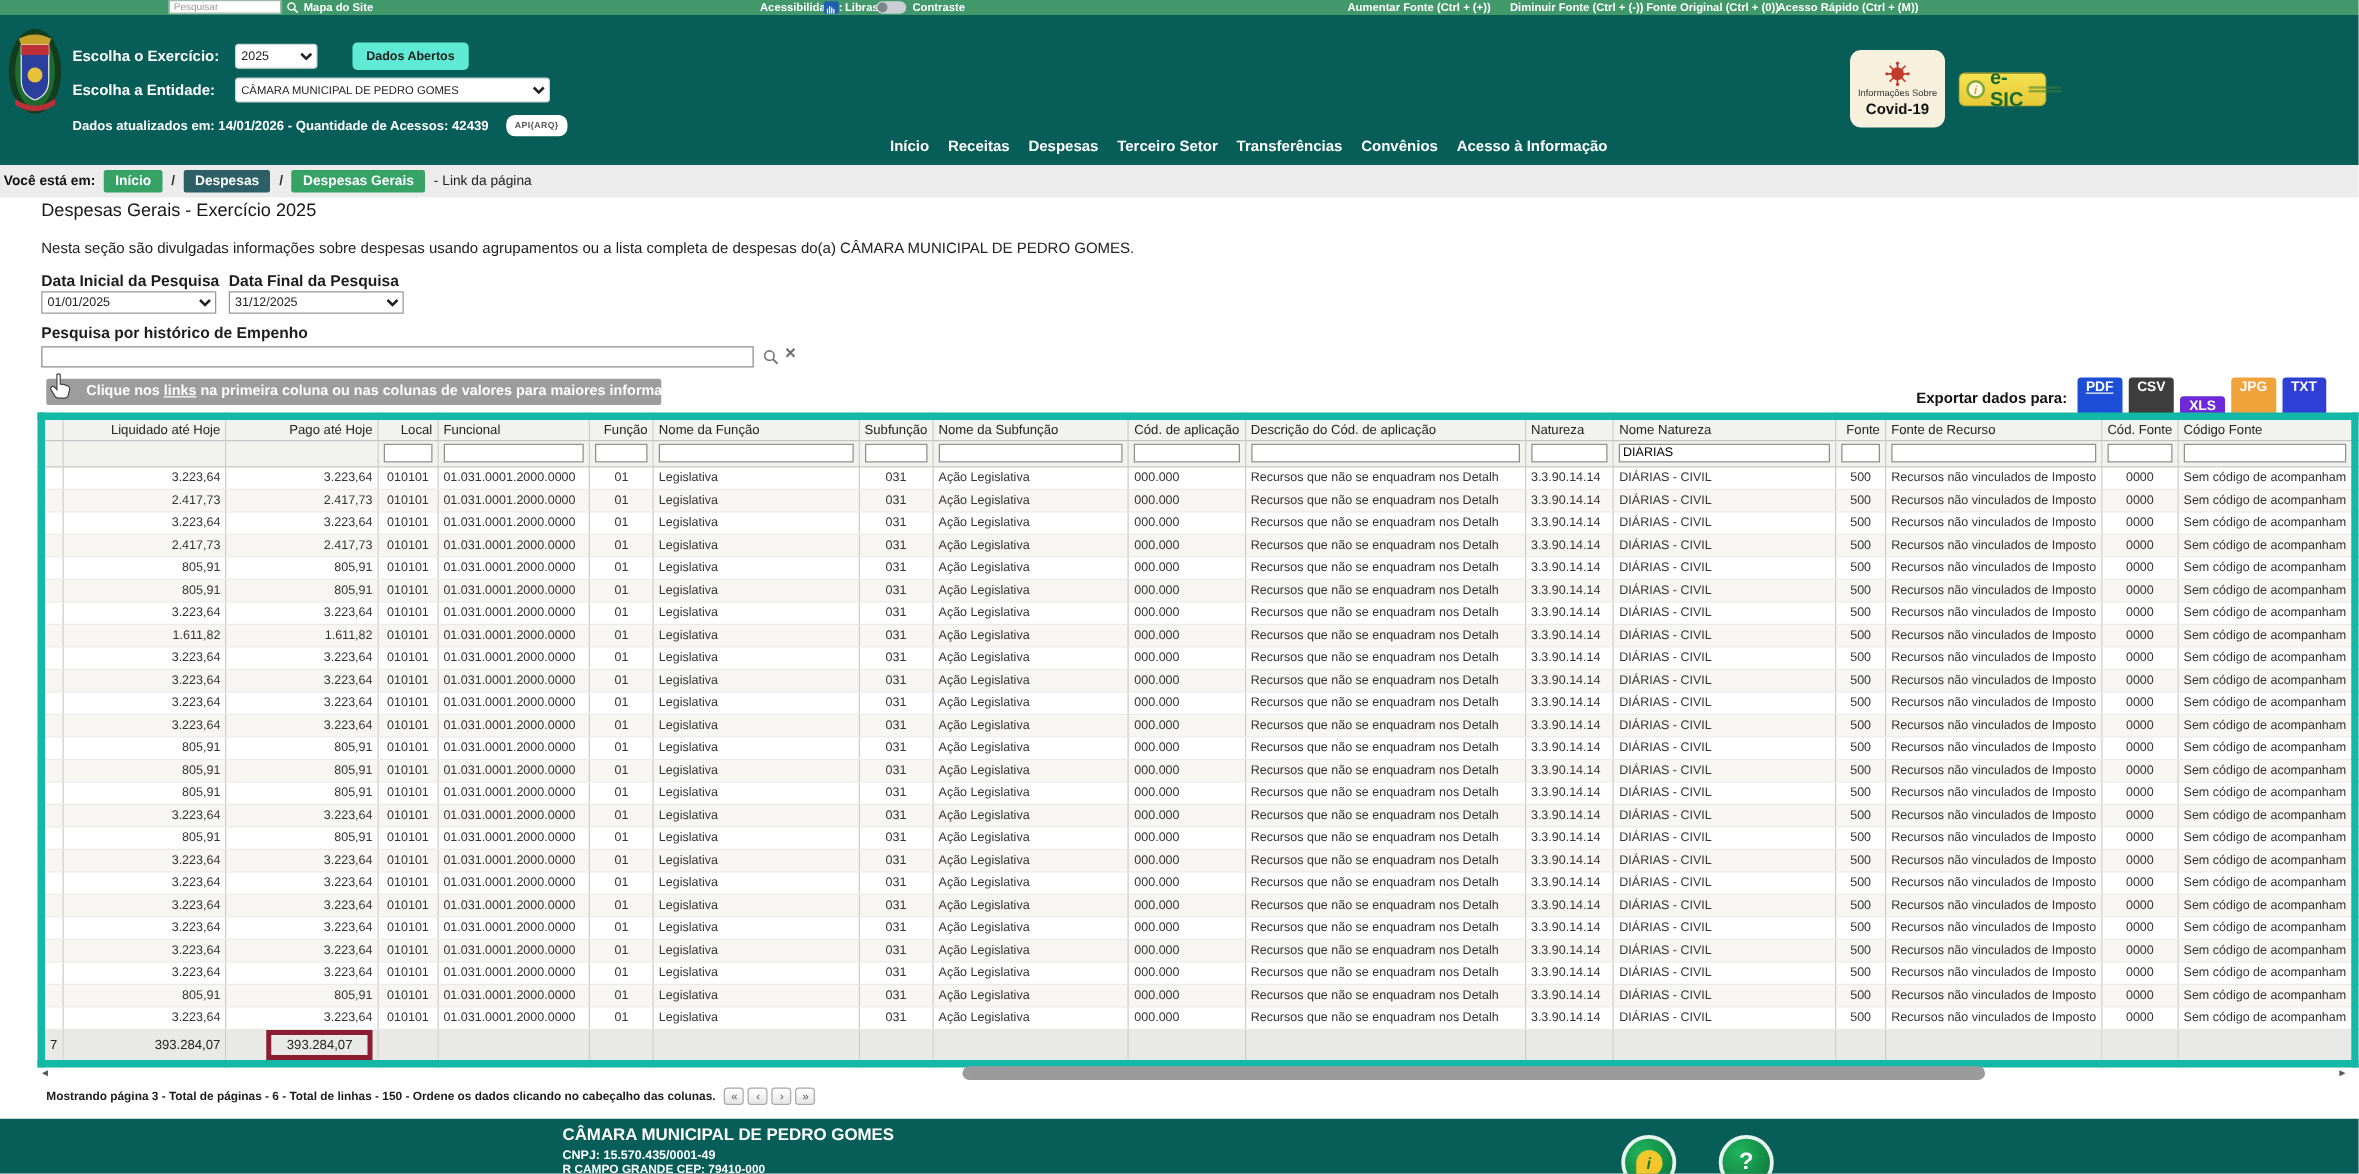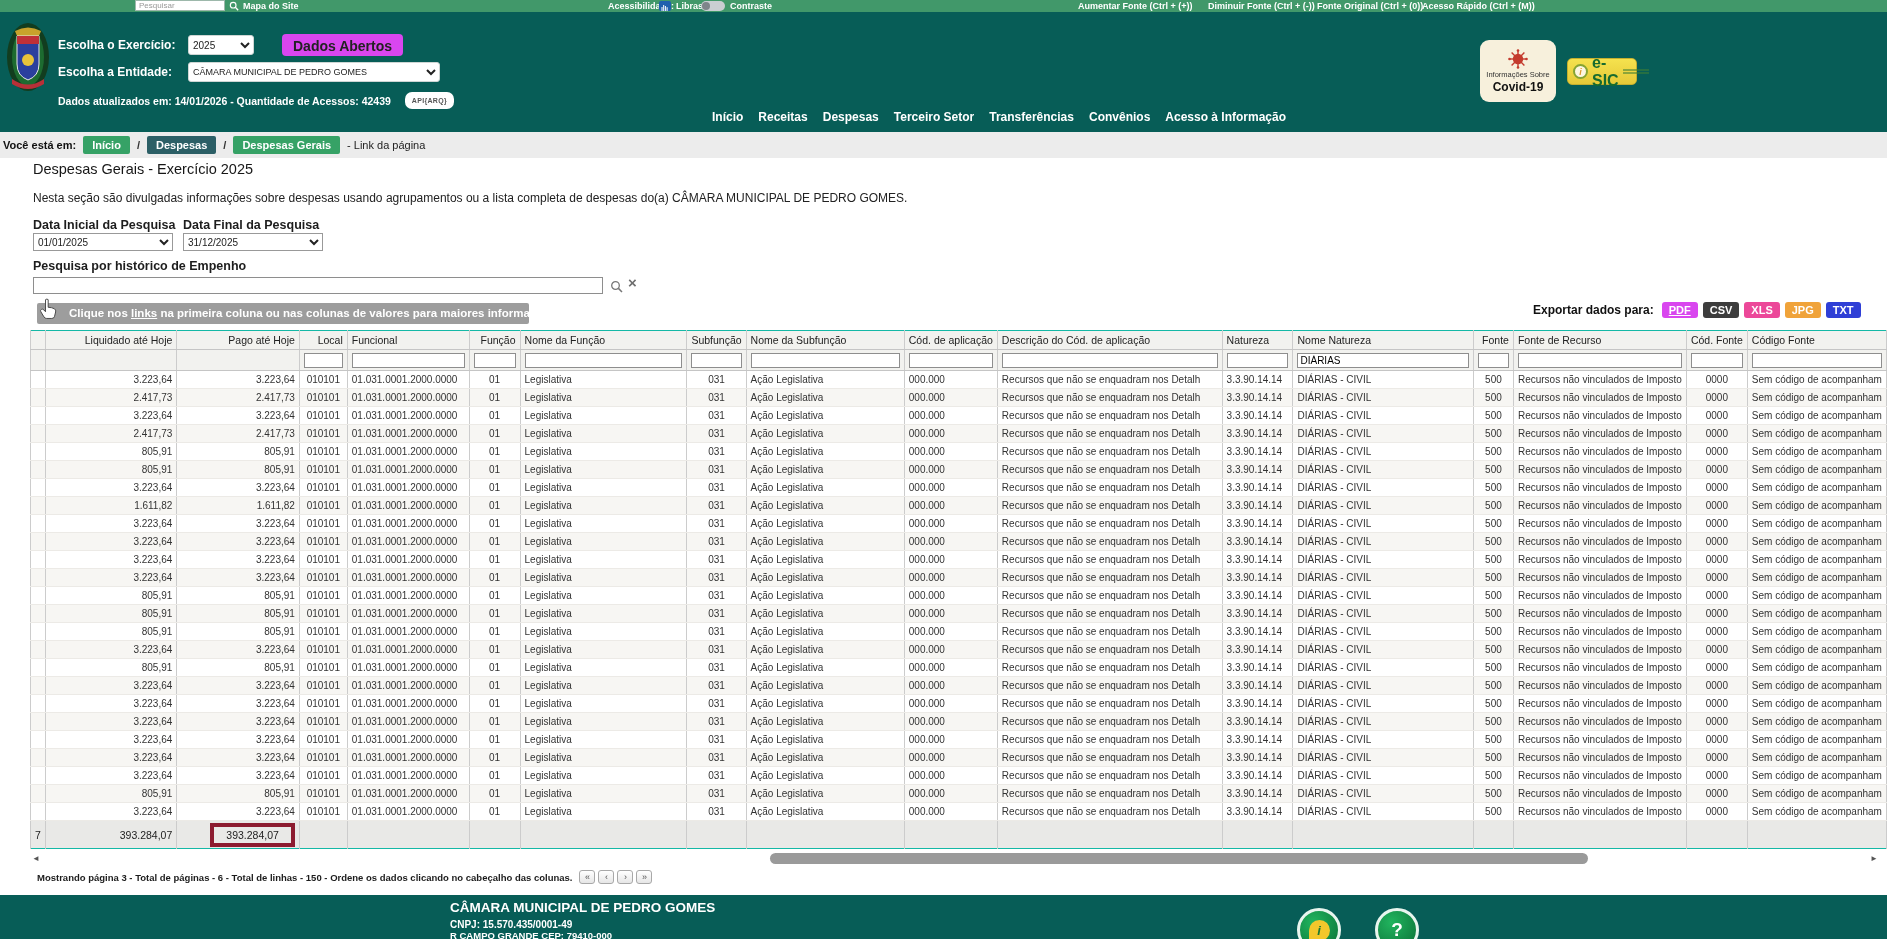--- a/index.html
+++ b/index.html
@@ -29,22 +29,22 @@
   .header{position:absolute;top:12px;left:0;width:100%;height:120px;background:#075d57}
   .header>*{position:absolute}
   .logo{left:6px;top:10px}
   .hrow{left:58px;display:flex;align-items:center}
   .hrow1{top:22px}.hrow2{top:50px}.hrow3{top:80px}
   .hlabel{width:130px;color:#fff;font-weight:bold;font-size:12px}
   .hselect{height:20px;border:1px solid #cfd6d4;border-radius:3px;background:#fff;
            color:#222;font-size:10px;font-family:inherit}
   .sel-year{width:66px}
   .sel-entity{width:252px;font-size:9px}
-  .hbtn{margin-left:28px;height:22px;background:#d946ef;border:none;border-radius:4px;
-        font-weight:bold;font-size:14px;color:#222;padding:4px 11px;font-family:inherit}
+  .hbtn{margin-left:28px;height:22px;background:#5eead4;border:none;border-radius:4px;
+        font-weight:bold;font-size:10px;color:#222;padding:4px 11px;font-family:inherit}
   .hupdated{color:#fff;font-weight:bold;font-size:10.5px}
   .api-badge{margin-left:14px;background:#fff;border-radius:7px;font-size:7px;color:#555;
              padding:5px 7px;font-weight:bold;letter-spacing:.3px}
   .covid{left:1480px;top:28px;width:76px;height:62px;background:#f7f0dc;border-radius:9px;
          display:flex;flex-direction:column;align-items:center;justify-content:center;gap:1px}
   .covid-t1{font-size:7.5px;color:#333}
   .covid-t2{font-size:12px;font-weight:bold;color:#111}
   .esic{left:1567px;top:46px;width:70px;height:27px;background:linear-gradient(#f5e24e,#e6c938);
         border:1px solid #c4af2e;border-radius:5px;display:flex;align-items:center;gap:4px;padding:0 5px}
   .esic-i{width:15px;height:15px;border-radius:50%;background:#fdf7e0;border:2px solid #86a433;
@@ -87,21 +87,21 @@
            border-radius:2px;color:#fff;font-weight:bold;font-size:11.5px;line-height:21px;
            padding-left:32px;white-space:nowrap}
   .hand{position:absolute;left:3px;top:-5px}
   .export{position:absolute;left:1533px;top:302px;display:flex;align-items:center;gap:5px}
   .export-label{font-size:12px;font-weight:bold;color:#111;margin-right:3px}
   .exp-badge{color:#fff;font-weight:bold;font-size:11px;padding:2px 7px;border-radius:3px;cursor:pointer}
 
   
   .tablewrap{position:absolute;left:30px;top:330px}
   table{border-collapse:collapse;table-layout:fixed;font-size:10px;color:#333;
-        border:1px solid #14b8a6}
+        border:6px solid #14b8a6}
   th,td{border-left:1px solid #ccc;border-right:1px solid #ccc;padding:0 4px;
         white-space:nowrap;overflow:hidden}
   thead th{background:#f2f2ef;font-weight:normal;font-size:10.5px;height:19px;
            border-bottom:1px solid #c5c5c5;color:#222;text-align:left;cursor:pointer}
   thead th.num{text-align:right}
   thead th.ctr{text-align:right}
   .filter-row td{background:#f2f2ef;height:21px;border-bottom:1px solid #c5c5c5}
   .filter-row input{width:100%;height:15px;border:1px solid #8e8e8e;font-size:10px;
                     padding:0 2px;font-family:inherit}
   tbody td{height:18px;border-bottom:1px solid #eceae6}
@@ -272,23 +272,23 @@
   <span class="hand">
     <svg width="17" height="22" viewBox="0 0 16 20">
       <path d="M5.2 1.2 q1.3 -1.1 2.5 0 l0 7.2 q3.4 0 5.9 1.4 q1.6 1 1.1 3 l-1 4.1 q-0.5 2 -2.6 2 l-4.8 0 q-1.6 0 -2.6 -1.5 l-2.9 -4.8 q-0.9 -1.5 0.6 -2.3 q1.2 -0.6 2.3 0.6 l1.5 1.7 Z" fill="#fff" stroke="#444" stroke-width="0.9"></path>
     </svg>
   </span>
   <span>Clique nos </span><u>links</u><span> na primeira coluna ou nas colunas de valores para maiores informações.</span>
 </div>
 <div class="export">
   <span class="export-label">Exportar dados para:</span>
   <span style="display:flex;gap:5px">
-      <span class="exp-badge" style="background: #d946ef; text-decoration: underline;">PDF</span>
+      <span class="exp-badge" style="background: #1d4ed8; text-decoration: underline;">PDF</span>
       <span class="exp-badge" style="background: rgb(61, 61, 61);">CSV</span>
-      <span class="exp-badge" style="background: #ec4899;">XLS</span>
+      <span class="exp-badge" style="background: #6d28d9; margin-top: 15px;">XLS</span>
       <span class="exp-badge" style="background: rgb(240, 163, 58);">JPG</span>
       <span class="exp-badge" style="background: rgb(47, 63, 214);">TXT</span>
     </span>
 </div>
 
 <div class="tablewrap">
   <table>
     <colgroup>
         <col style="width: 10px;">
         <col style="width: 132px;">

